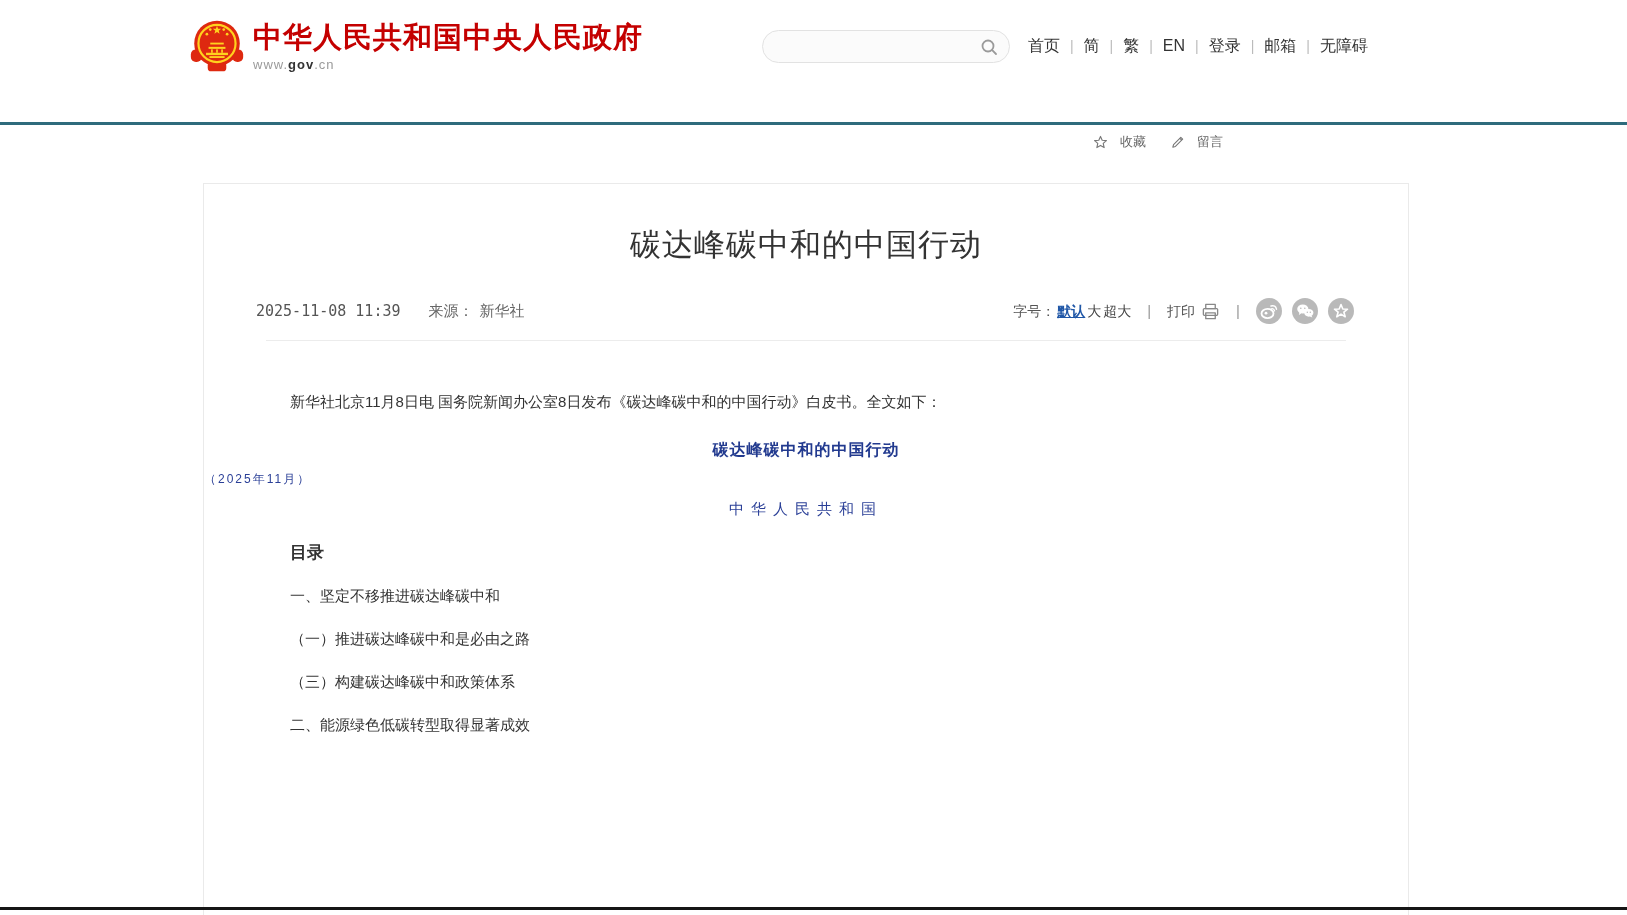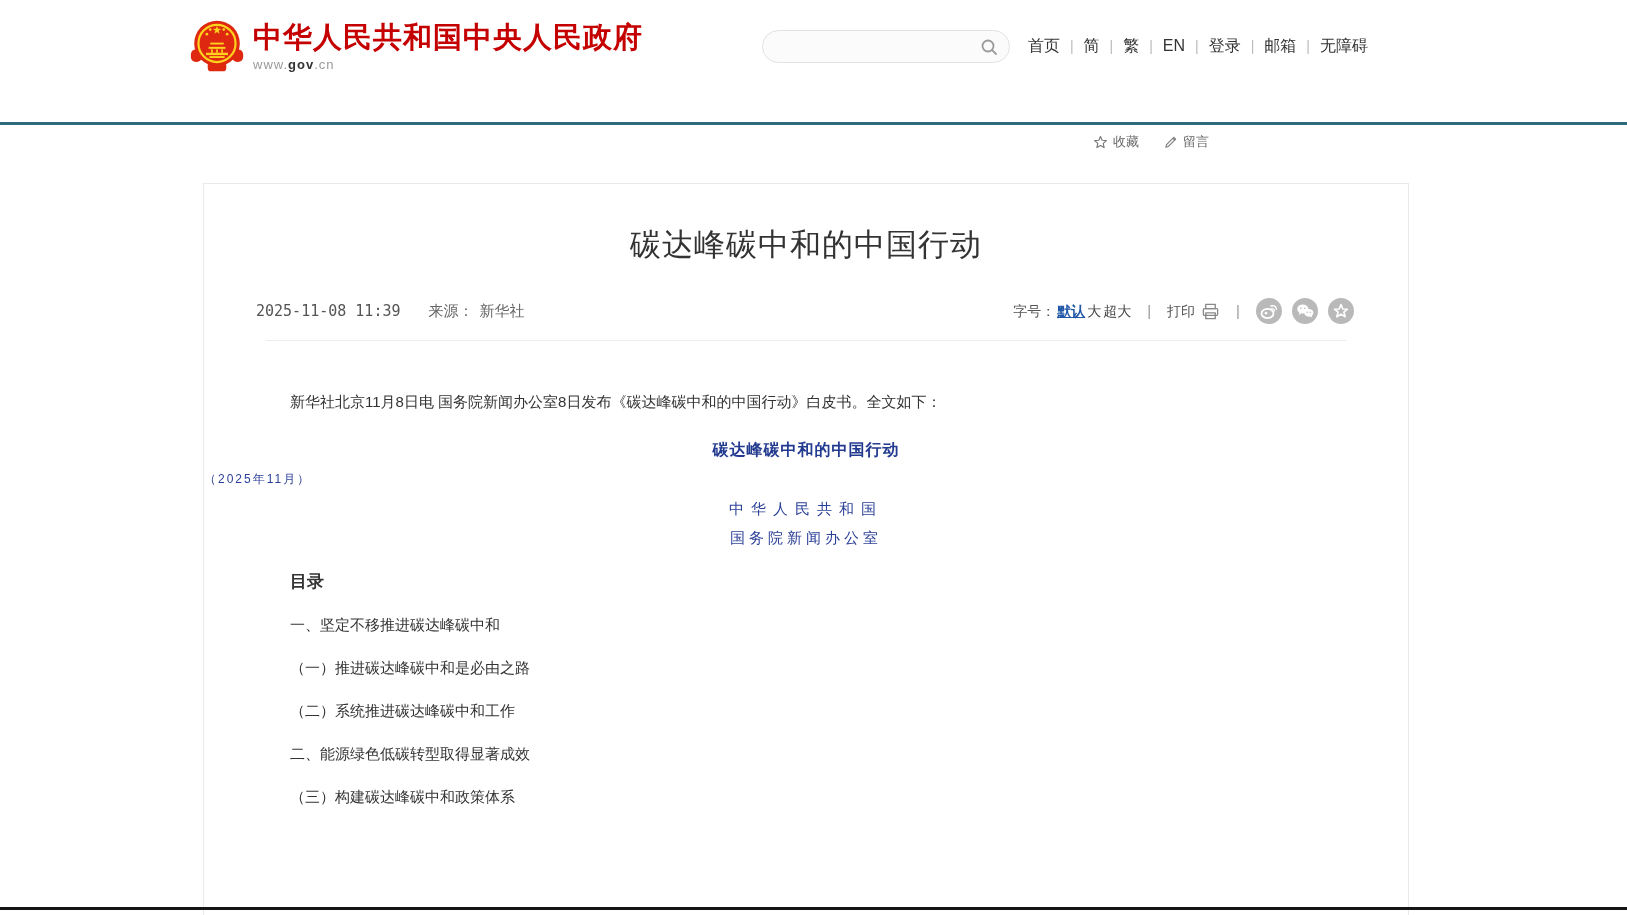--- a/index.html
+++ b/index.html
@@ -27,21 +27,21 @@
 
   .top-nav { display:flex; align-items:center; font-size:16px; color:#333; white-space:nowrap; }
   .top-nav .nav-link { cursor:pointer; padding:0 2px; }
   .top-nav .nav-sep { color:#bbb; margin:0 8px; font-size:14px; }
 
   .teal-line { position:absolute; left:0; top:122px; width:1627px; height:3px; background:#2e6b7c; }
 
   
   .page-tools { position:absolute; left:1093px; top:133px; display:flex; align-items:center;
     gap:24px; font-size:13px; color:#666; }
-  .tool-item { display:flex; align-items:center; gap:5px; cursor:pointer; }
+  .tool-item { display:flex; align-items:center; gap:12px; cursor:pointer; }
 
   
   .article-card { position:absolute; left:203px; top:183px; width:1206px; height:880px;
     background:#fff; border:1px solid #eaeaea; overflow:hidden; }
   .article-title { margin-top:38px; text-align:center; font-size:31px; font-weight:500;
     color:#333; letter-spacing:1px; line-height:46px; }
 
   .meta-row { margin-top:30px; padding:0 54px 0 52px; display:flex; 
     justify-content:space-between; font-size:15px; color:#666; line-height:20px; }
   .meta-left { display:flex; align-items:center; }
@@ -205,26 +205,24 @@
       </div>
     </div>
 
     <div class="meta-divider"></div>
 
     <p class="intro-para">新华社北京11月8日电 国务院新闻办公室8日发布《碳达峰碳中和的中国行动》白皮书。全文如下：</p>
 
     <div class="doc-title">碳达峰碳中和的中国行动</div>
     <div class="doc-date">（2025年11月）</div>
     <div class="doc-org first">中华人民共和国</div>
-    <div class="doc-org second">国务院新闻办公室</div>
 
     <div class="toc-title">目录</div>
     <div class="toc-list">
       <div class="toc-item">一、坚定不移推进碳达峰碳中和</div>
       <div class="toc-item">（一）推进碳达峰碳中和是必由之路</div>
-      <div class="toc-item">（二）系统推进碳达峰碳中和工作</div>
+      <div class="toc-item">（三）构建碳达峰碳中和政策体系</div>
       <div class="toc-item">二、能源绿色低碳转型取得显著成效</div>
-      <div class="toc-item">（三）构建碳达峰碳中和政策体系</div>
     </div>
   </main>
 
   <div class="bottom-line"></div>
 </div>
 
 </body></html>

